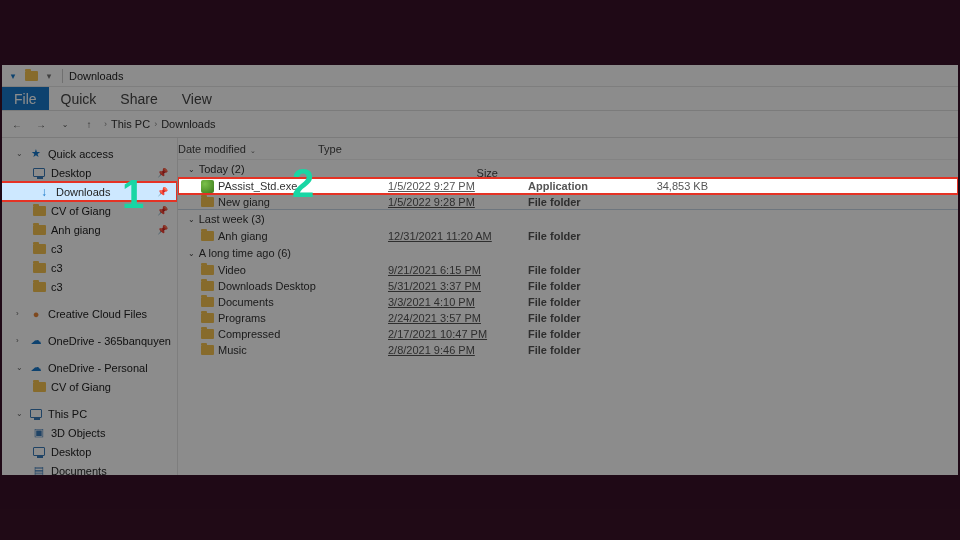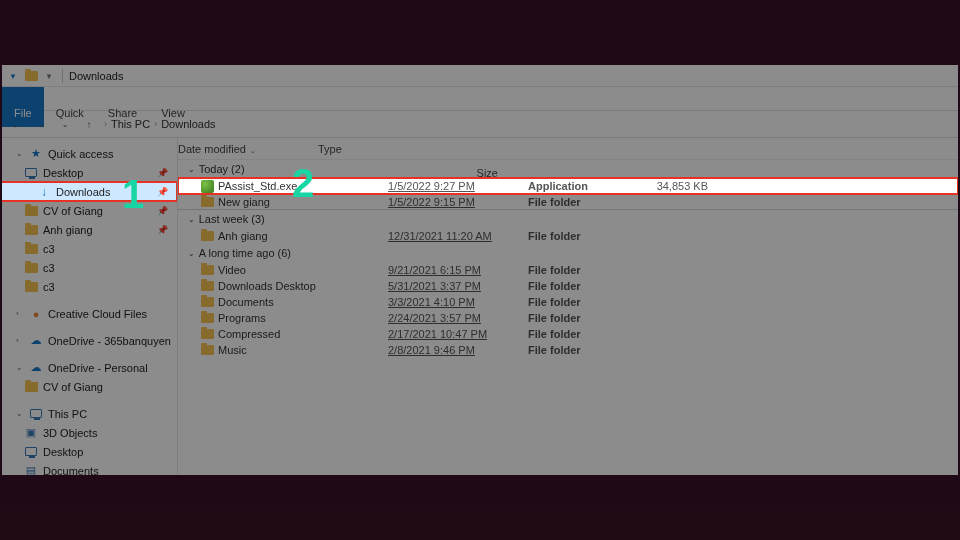--- a/index.html
+++ b/index.html
@@ -11,35 +11,35 @@
 
   
   .title-bar { height: 22px; display: flex; align-items: center; padding: 0 4px; background: #fff; border-bottom: 1px solid #e5e5e5; }
   .title-bar .qat { display:flex; align-items:center; gap:4px; }
   .title-bar .qat .ic { width:14px; height:14px; display:flex; align-items:center; justify-content:center; }
   .title-bar .divider { width:1px; height:14px; background:#ccc; margin:0 6px; }
   .title-bar .title-text { font-size: 11px; color:#222; }
 
   
   .ribbon { height: 23px; display: flex; align-items: stretch; background: #fff; }
-  .ribbon .tab { padding: 20px 12px; font-size: 11px; color:#444; cursor:default;text-align:center; }
+  .ribbon .tab { padding: 4px 12px; font-size: 14px; color:#444; cursor:default;text-align:center; }
   .ribbon .tab.file { background:#1979ca; color:#fff; }
 
   
   .nav-bar { height: 28px; display: flex; align-items: center; padding: 0 6px; border-top:1px solid #e0e0e0; border-bottom:1px solid #e0e0e0; gap:6px; }
   .nav-btn { width:18px; height:18px; display:flex; align-items:center; justify-content:center; color:#555; font-size:10px; }
   .breadcrumb { display:flex; align-items:center; gap:4px; font-size:11px; color:#333; }
   .breadcrumb .crumb { cursor:default; }
   .breadcrumb .sep { color:#888; font-size:9px; }
 
   
   .body-split { display:flex; height: calc(100% - 73px); }
   .tree { width: 176px; border-right:1px solid #e5e5e5; padding-top:6px; overflow:hidden; }
   .tree .node { display:flex; align-items:center; height:19px; padding-left:14px; gap:5px; font-size:11px; color:#222; cursor:default; }
-  .tree .node.sub { padding-left:22px; }
+  .tree .node.sub { padding-left:30px; }
   .tree .node .exp { width:8px; font-size:8px; color:#666; }
   .tree .node .ic { width:14px; height:14px; flex:none; display:flex; align-items:center; justify-content:center; }
   .tree .section-gap { height:8px; }
   .ic-folder { background:#f6c450; border-radius:1px; width:13px; height:10px; position:relative; }
   .ic-folder::before { content:""; position:absolute; top:-2px; left:0; width:6px; height:2px; background:#f6c450; border-radius:1px 1px 0 0; }
   .ic-monitor { width:12px; height:9px; border:1px solid #3a7ab8; border-radius:1px; position:relative; }
   .ic-monitor::after { content:""; position:absolute; bottom:-3px; left:3px; width:6px; height:2px; background:#3a7ab8; }
   .ic-download { color:#1979ca; font-weight:bold; font-size:12px; }
   .ic-star { color:#1979ca; font-size:11px; }
   .ic-cloud { color:#1979ca; font-size:11px; }
@@ -234,21 +234,21 @@
           <span class="fname">PAssist_Std.exe</span>
           <span class="fdate">1/5/2022 9:27 PM</span>
           <span class="ftype">Application</span>
           <span class="fsize">34,853 KB</span>
         </div>
         <div class="file-row top-two">
           <span class="fic">
               <span class="ic-folder"></span>
             </span>
           <span class="fname">New giang</span>
-          <span class="fdate">1/5/2022 9:15 PM</span>
+          <span class="fdate">1/5/2022 9:28 PM</span>
           <span class="ftype">File folder</span>
           <span class="fsize"></span>
         </div>
 
         <div class="group-hdr">
             <span class="chev">⌄</span>
             <span>Last week (3)</span>
           </div>
         <div class="file-row">
           <span class="fic">

